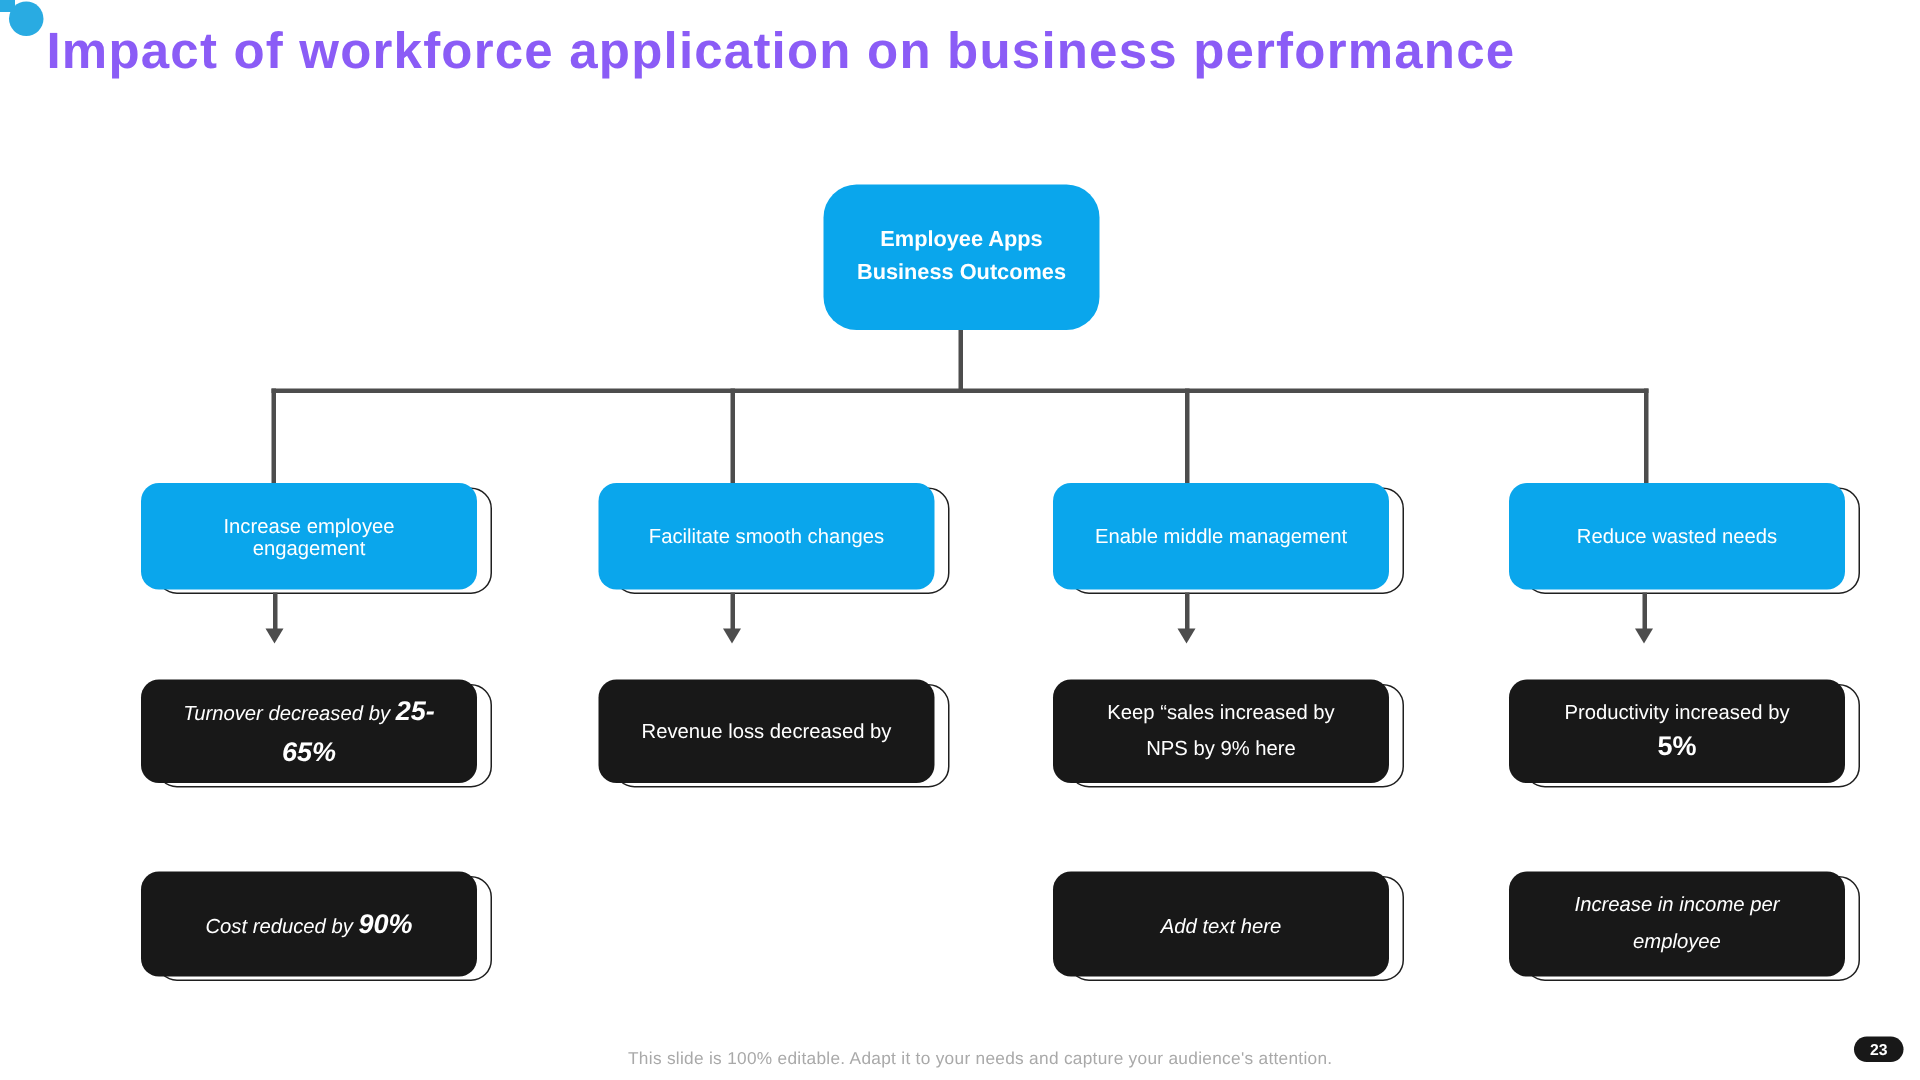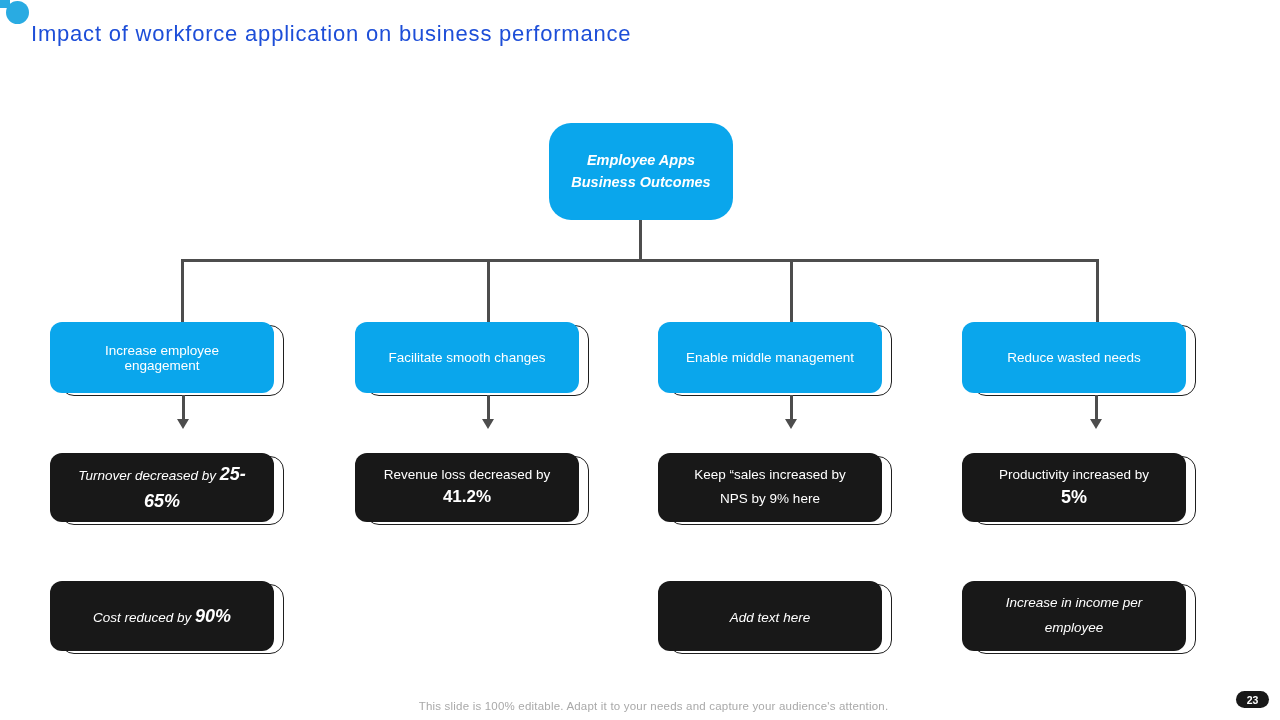--- a/index.html
+++ b/index.html
@@ -6,51 +6,51 @@
   .slide{
     position:relative;width:1280px;height:720px;background:#fff;overflow:hidden;
     font-family:"Liberation Sans", sans-serif;
   }
   
   .decor-square{position:absolute;left:0;top:0;width:10px;height:8px;background:var(--decor-blue,#29ABE2);}
   .decor-circle{position:absolute;left:6px;top:1px;width:23px;height:23px;border-radius:50%;background:var(--decor-blue,#29ABE2);}
   
   .title{
     position:absolute;left:31px;top:13px;width:1150px;
-    font-size:22px;line-height:42px;letter-spacing:0.8px;
-    color:#1d4ed8;font-weight:400;white-space:nowrap;
+    font-size:34px;line-height:42px;letter-spacing:0.8px;
+    color:#8b5cf6;font-weight:700;white-space:nowrap;
   }
   
   .conn{position:absolute;background:var(--connector,#4D4D4D);}
   .arrow-head{
     position:absolute;width:0;height:0;top:419px;
     border-left:6.5px solid transparent;border-right:6.5px solid transparent;
     border-top:10px solid var(--connector,#4D4D4D);
   }
   
-  .node{position:absolute;width:224px;}
+  .node{position:absolute;width:224px;margin-left:44px;}
   .node .backing{
     position:absolute;left:10px;top:3px;right:-10px;bottom:-3px;
     background:#fff;border:1.5px solid #1f1f1f;border-radius:14px;box-sizing:border-box;
   }
   .node .face{
     position:absolute;left:0;top:0;right:0;bottom:0;
     border-radius:12px;display:flex;align-items:center;justify-content:center;
     text-align:center;color:#fff;padding:6px 24px;box-sizing:border-box;
   }
   .node.blue .face{background:var(--accent-blue,#0AA6EC);font-size:13.5px;}
   .node.dark .face{background:var(--dark,#181818);font-size:13.5px;line-height:1.45;padding-left:24px;}
   .val{font-weight:bold;font-size:18px;}
   .stacked .val{display:block;font-size:17px;margin-top:1px;}
   
   .root-node{
     position:absolute;left:549px;top:123px;width:184px;height:97px;
     background:var(--accent-blue,#0AA6EC);border-radius:22px;
     display:flex;align-items:center;justify-content:center;text-align:center;
-    color:#fff;font-weight:bold;font-size:14.5px;line-height:1.5;padding:0 18px;box-sizing:border-box;font-style:italic;
+    color:#fff;font-weight:bold;font-size:14.5px;line-height:1.5;padding:0 18px;box-sizing:border-box;
   }
   .row-headers{top:322px;height:71px;}
   .row-out1{top:453px;height:69px;}
   .row-out2{top:581px;height:70px;font-style:italic;}
   
   .footer{
     position:absolute;left:0;right:0;top:700px;text-align:center;
     font-size:11.5px;color:#a9a9a9;letter-spacing:0.2px;padding-left:27px;
   }
   .page-badge{
@@ -116,21 +116,21 @@
 
   <div class="node dark row-out1" style="left:50px;font-style:italic;">
     <div class="backing"></div>
     <div class="face">
         <span><span>Turnover decreased by </span><span class="val">25-65%</span></span>
       </div>
   </div>
   <div class="node dark row-out1" style="left:355px;">
     <div class="backing"></div>
     <div class="face">
-        <span class="stacked"><span>Revenue loss decreased by</span><span class="val">41.2%</span></span>
+        <span class="stacked"><span>Revenue loss decreased by</span></span>
       </div>
   </div>
   <div class="node dark row-out1" style="left:658px;">
     <div class="backing"></div>
     <div class="face">
         <span><span>Keep “sales increased by NPS by 9% here</span><span class="val"></span></span>
       </div>
   </div>
   <div class="node dark row-out1" style="left:962px;">
     <div class="backing"></div>

